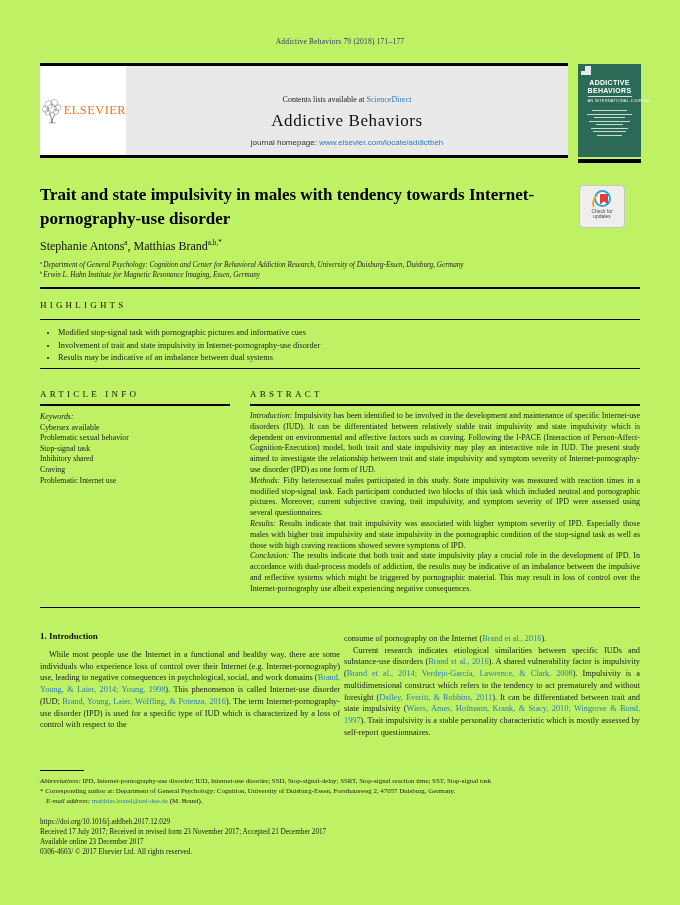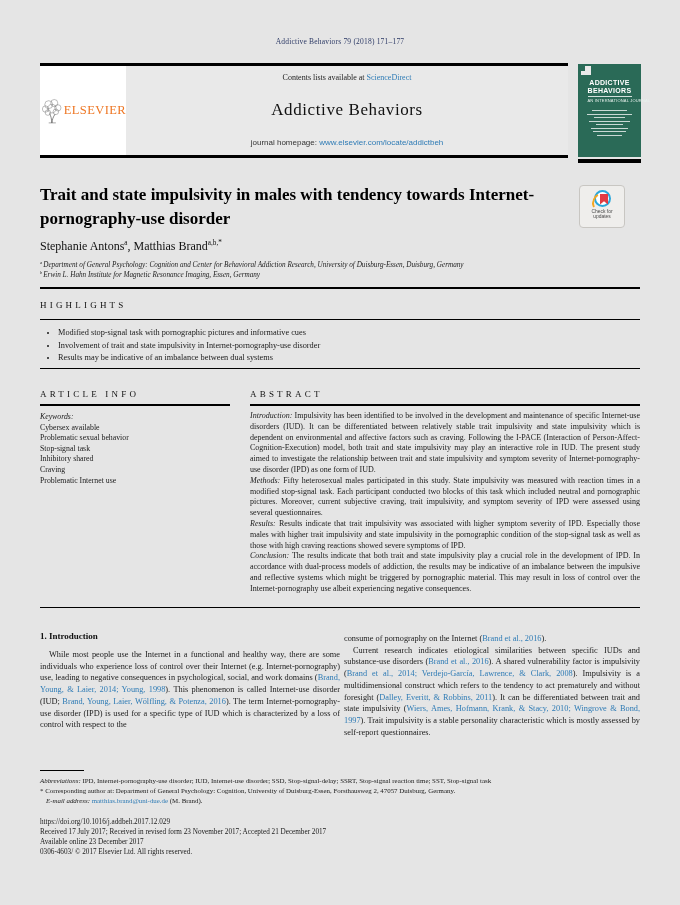--- a/index.html
+++ b/index.html
@@ -1,39 +1,39 @@
 <!DOCTYPE html>
 <html><head>
 <meta charset="utf-8">
 <style>
   * { margin:0; padding:0; box-sizing:border-box; }
   html,body { background:#fff; }
   .page {
     position:relative; width:680px; height:905px; margin:0 auto;
-    background:#e5e5e5; font-family:"Liberation Serif", serif; color:#1a1a1a;
+    background:#bef264; font-family:"Liberation Serif", serif; color:#1a1a1a;
     overflow:hidden;
   }
   .link { color:#2e7bb5; text-decoration:none; cursor:pointer; }
   .i { font-style:italic; }
   sup, .sup { font-size:0.6em; vertical-align:super; line-height:0; }
 
   
   .top-cite { position:absolute; top:37px; left:0; right:0; text-align:center;
     font-size:7.5px; color:#2d3a66; letter-spacing:0.2px; }
 
   
   .masthead { position:absolute; left:40px; top:63px; width:528px; height:95px;
     border-top:3px solid #000; border-bottom:3px solid #000; display:flex; background:#e9e9e9; }
   .logo-cell { width:86px; background:#fff; display:flex; flex-direction:row;
     align-items:center; justify-content:flex-end; padding:2px 0 1px 0; }
   .logo-tree { width:56px; height:62px; }
   .logo-word { font-size:12.5px; color:#ee7623; letter-spacing:0.4px; font-weight:400;
     font-family:"Liberation Serif", serif; margin-top:-2px; }
   .mast-center { flex:1; display:flex; flex-direction:column; justify-content:space-between;
-    text-align:center; padding:7px 4px 8px 4px; }
+    text-align:center; padding:7px 4px 8px 4px;margin-top:22px; }
   .contents-line { font-size:8px; color:#222; }
   .journal-title { font-size:17px; color:#111; letter-spacing:0.6px; }
   .homepage-line { font-family:"Liberation Sans", sans-serif; font-size:8px; color:#333; }
 
   
   .cover { position:absolute; left:578px; top:64px; width:63px; height:93px;
     background:#2a6a57; padding-top:3px; }
   .cover-notch { position:absolute; left:3px; top:2px; width:10px; height:9px; background:#e9e9e9; }
   .cover-notch-mark { position:absolute; left:3px; top:2px; width:4px; height:5px; background:#2a6a57; }
   .cover-title { margin-top:12px; text-align:center; font-family:"Liberation Sans", sans-serif;

